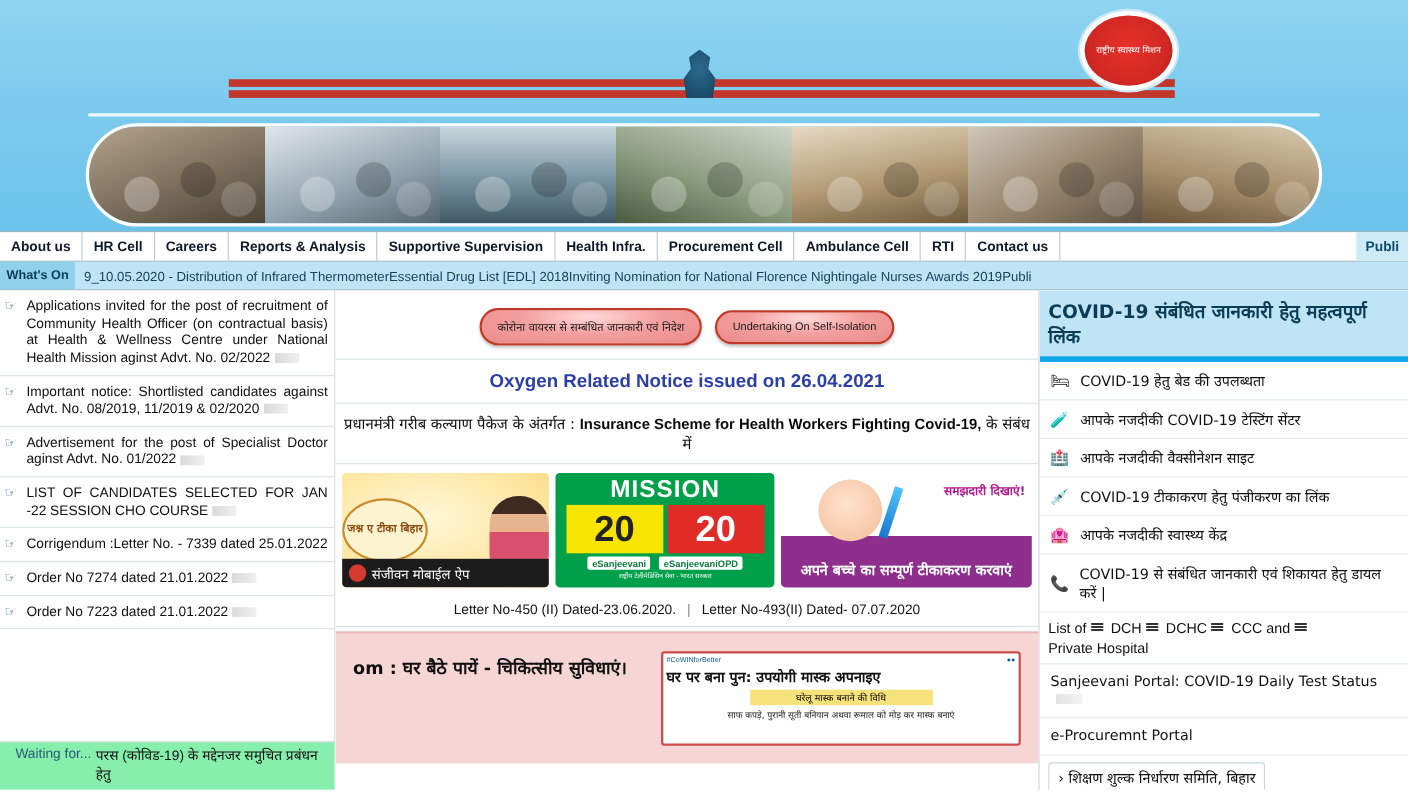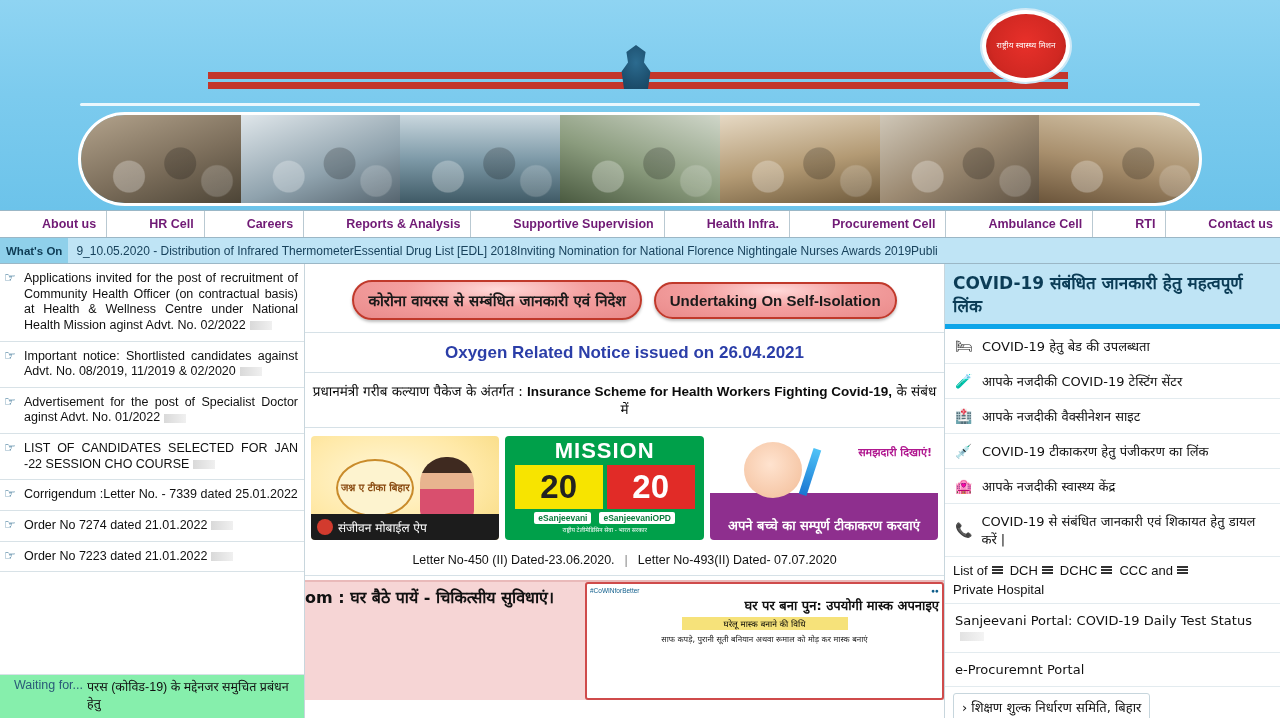--- a/index.html
+++ b/index.html
@@ -87,21 +87,21 @@
 
   
   .navbar {
     height:28px; background:#ffffff; display:flex; align-items:stretch;
     border-top:1px solid #9bb7c6; border-bottom:1px solid #9bb7c6;
     font-size:12.5px;
   }
   .navbar .nav-item {
     display:flex; align-items:center; justify-content:center;
     padding:0 10px; border-right:1px solid #b9c9d2; white-space:nowrap;
-    color:#701a75; font-weight:bold; cursor:pointer;margin-left:32px;
+    color:#0f172a; font-weight:bold; cursor:pointer;
   }
   .navbar .nav-right {
     margin-left:auto; background:#cfeaf7; color:#0c4a6e;
     display:flex; align-items:center; padding:0 8px;
     font-weight:bold; font-size:12.5px;
   }
 
   
   .ticker {
     height:26px; background:#bfe4f5; display:flex; align-items:center;
@@ -145,21 +145,21 @@
   
   .center-col {
     width:640px; background:#fff; border-right:1px solid #c8d6dd;
     overflow:hidden; position:relative;
   }
   .pill-row {
     display:flex; gap:12px; justify-content:center; align-items:center;
     padding:16px 10px 12px 10px; border-bottom:1px solid #d6e1e7;
   }
   .pill {
-    border-radius:20px; padding:8px 14px; font-weight:bold; font-size:15px;
+    border-radius:20px; padding:8px 14px; font-weight:normal; font-size:10px;
     color:#1a1a1a; border:2px solid #c0392b; cursor:pointer; white-space:nowrap;
     background:radial-gradient(ellipse at 50% 20%, #ffd9d9 0%, #f4a0a0 45%, #e98a8a 100%);
     box-shadow:0 2px 3px rgba(0,0,0,.25);
     font-family:"DejaVu Sans", sans-serif;
   }
   .pill.two { font-family:"Liberation Sans", sans-serif; }
   .oxy-line {
     text-align:center; padding:10px 4px 9px;
     font-size:17px; color:#2b3ea8; font-weight:bold;
     border-bottom:1px solid #d6e1e7; cursor:pointer;
@@ -167,21 +167,21 @@
   .pmgky-line {
     text-align:center; padding:9px 6px; font-size:13.5px; color:#0b0b0b;
     border-bottom:1px solid #d6e1e7; font-family:"DejaVu Sans", sans-serif;
   }
   .pmgky-line b { font-family:"Liberation Sans", sans-serif; }
   .banner-row { display:flex; gap:6px; padding:8px 6px 6px; align-items:center; justify-content:center; }
   .bnr { border-radius:4px; overflow:hidden; position:relative; }
   .bnr1 {
     width:190px; height:104px;
     background:radial-gradient(ellipse at 40% 40%, #fff7d9 0%, #ffe9a8 55%, #f7d97d 100%);
-    display:flex; align-items:center; justify-content:center;
+    display:flex; align-items:center; justify-content:space-between;
   }
   .bnr1 .circle-txt {
     width:78px;height:58px;border-radius:50%;background:#fdf3cf;border:2px solid #c98b2b;
     display:flex;align-items:center;justify-content:center;text-align:center;
     font-size:10px;color:#8a4b12;font-weight:bold;line-height:1.15;
     font-family:"DejaVu Sans", sans-serif;
   }
   .bnr1 .lady {
     width:54px;height:62px;margin-left:6px;border-radius:26px 26px 8px 8px;
     background:linear-gradient(180deg,#3f2a20 0 26%, #e8b48f 26% 52%, #d94f6e 52% 100%);
@@ -228,36 +228,36 @@
     position:absolute; left:0; right:0; bottom:6px; text-align:center; color:#fff;
     font-size:13px; font-weight:bold; line-height:1.2; font-family:"DejaVu Sans", sans-serif;
   }
   .letters-row {
     text-align:center; font-size:12.5px; padding:7px 4px 8px;
     border-bottom:1px solid #d6e1e7; color:#111;
   }
   .letters-row .sep { padding:0 10px; color:#888; }
   .red-band {
     margin-top:4px; background:#f6d5d5; border-top:2px solid #e9b9b9;
-    height:120px; display:flex; gap:10px; padding:0;
+    height:120px; display:flex; gap:10px; padding:16px;
   }
   .red-band .left-txt {
     flex:0 0 270px; font-size:16px; font-weight:bold; color:#111; padding-top:4px;
     font-family:"DejaVu Sans", sans-serif;
   }
   .mask-card {
     flex:1; background:#fff; border:2px solid #cf4b4b; border-radius:3px; overflow:hidden;
     padding:3px;
   }
   .mask-card .mc-top {
     display:flex; align-items:center; justify-content:space-between;
     font-size:6.5px; color:#0d5c8a;
   }
   .mask-card .mc-title {
-    text-align:right; font-size:13px; font-weight:bold; color:#111; margin-top:2px;
+    text-align:left; font-size:13px; font-weight:bold; color:#111; margin-top:2px;
     font-family:"DejaVu Sans", sans-serif;
   }
   .mask-card .mc-sub {
     margin:3px auto 0; width:166px; background:#f6e27a; text-align:center;
     font-size:8.5px; padding:1px 0; font-family:"DejaVu Sans", sans-serif;
   }
   .mask-card .mc-line {
     text-align:center; font-size:8px; margin-top:3px; color:#222;
     font-family:"DejaVu Sans", sans-serif;
   }

